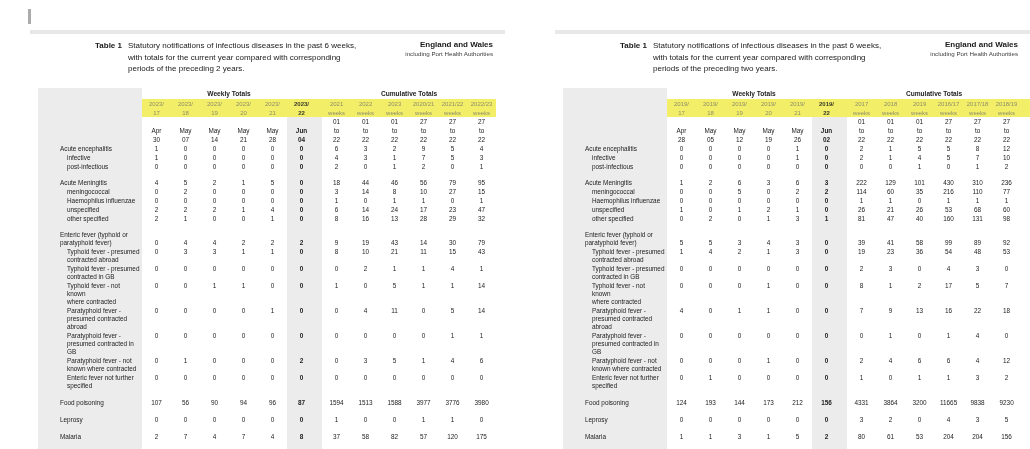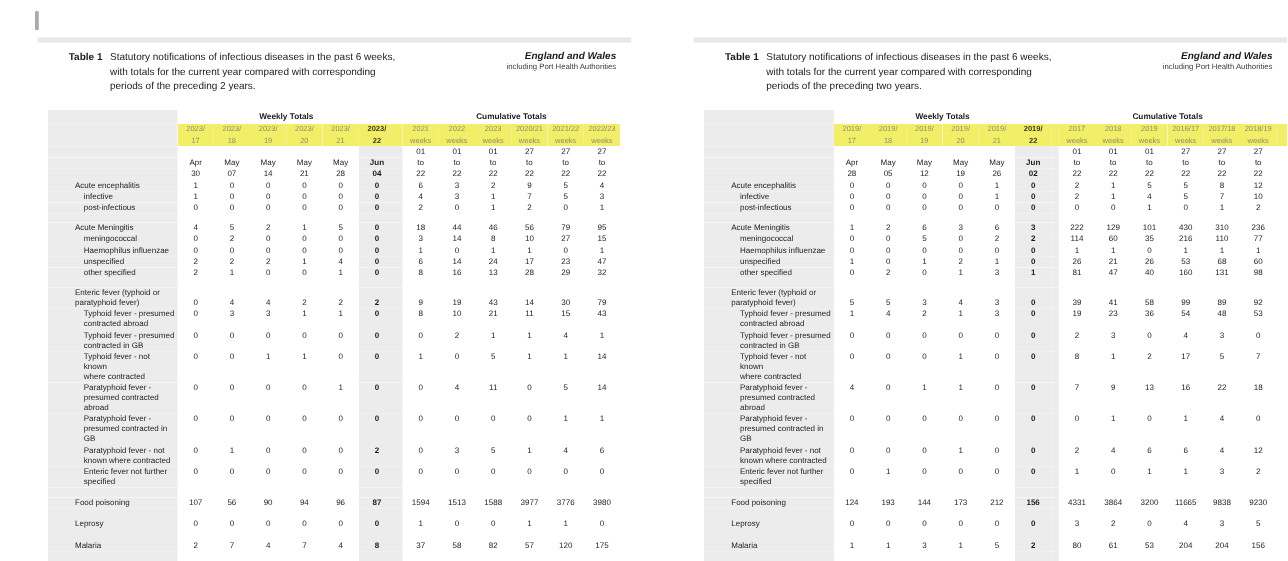--- a/index.html
+++ b/index.html
@@ -5,24 +5,24 @@
 <style>
   html,body{margin:0;padding:0;background:#ffffff;}
   .stage{position:relative;width:1030px;height:449px;background:#ffffff;overflow:hidden;
          font-family:"Liberation Sans",sans-serif;-webkit-font-smoothing:antialiased;}
   .panel{position:absolute;top:0;width:475px;height:449px;background:#ffffff;}
   .panel--left{left:30px;}
   .panel--right{left:555px;}
   .tick{position:absolute;left:-2px;top:9px;width:3px;height:15px;background:#ababab;}
   .topstrip{position:absolute;top:30px;left:0;right:0;height:4px;background:#e8e8e8;}
   .titlebar{position:absolute;top:40px;left:25px;right:0;display:flex;align-items:flex-start;}
-  .table-label{font-weight:bold;font-size:8px;line-height:11px;width:33px;flex:0 0 33px;color:#1a1a1a;}
+  .table-label{font-weight:bold;font-size:8px;line-height:11px;width:33px;flex:0 0 33px;color:#1a1a1a;margin-left:40px;}
   .title{font-weight:normal;font-size:8px;line-height:11.5px;white-space:pre-line;color:#1a1a1a;width:255px;flex:0 0 255px;}
   .region{flex:1;text-align:right;padding-right:12px;}
-  .region-name{font-weight:bold;font-size:8px;line-height:10px;color:#1a1a1a;font-style:italic;}
+  .region-name{font-weight:bold;font-size:8px;line-height:10px;color:#1a1a1a;}
   .region-sub{font-size:6.2px;line-height:8px;color:#3c3c3c;}
   .tablewrap{position:absolute;top:88px;left:8px;right:0;}
   table{border-collapse:collapse;table-layout:fixed;width:100%;font-size:6.4px;line-height:8px;color:#1c1c1c;}
   td,th{padding:0;margin:0;font-weight:normal;vertical-align:top;overflow:hidden;}
   col.co-label{width:104px;} col.co-n{width:29px;} col.co-gap{width:6px;} col.co-bleed{}
   .c-label{background:#ececec;padding:1px 2px 0 22px;white-space:pre-line;}
   .c-label.ind1{padding-left:29px;}
   .c-num{text-align:center;padding-top:1px;}
   .g-week{background:#ffffff;}
   .g-cur{background:#ececec;font-weight:bold;}

